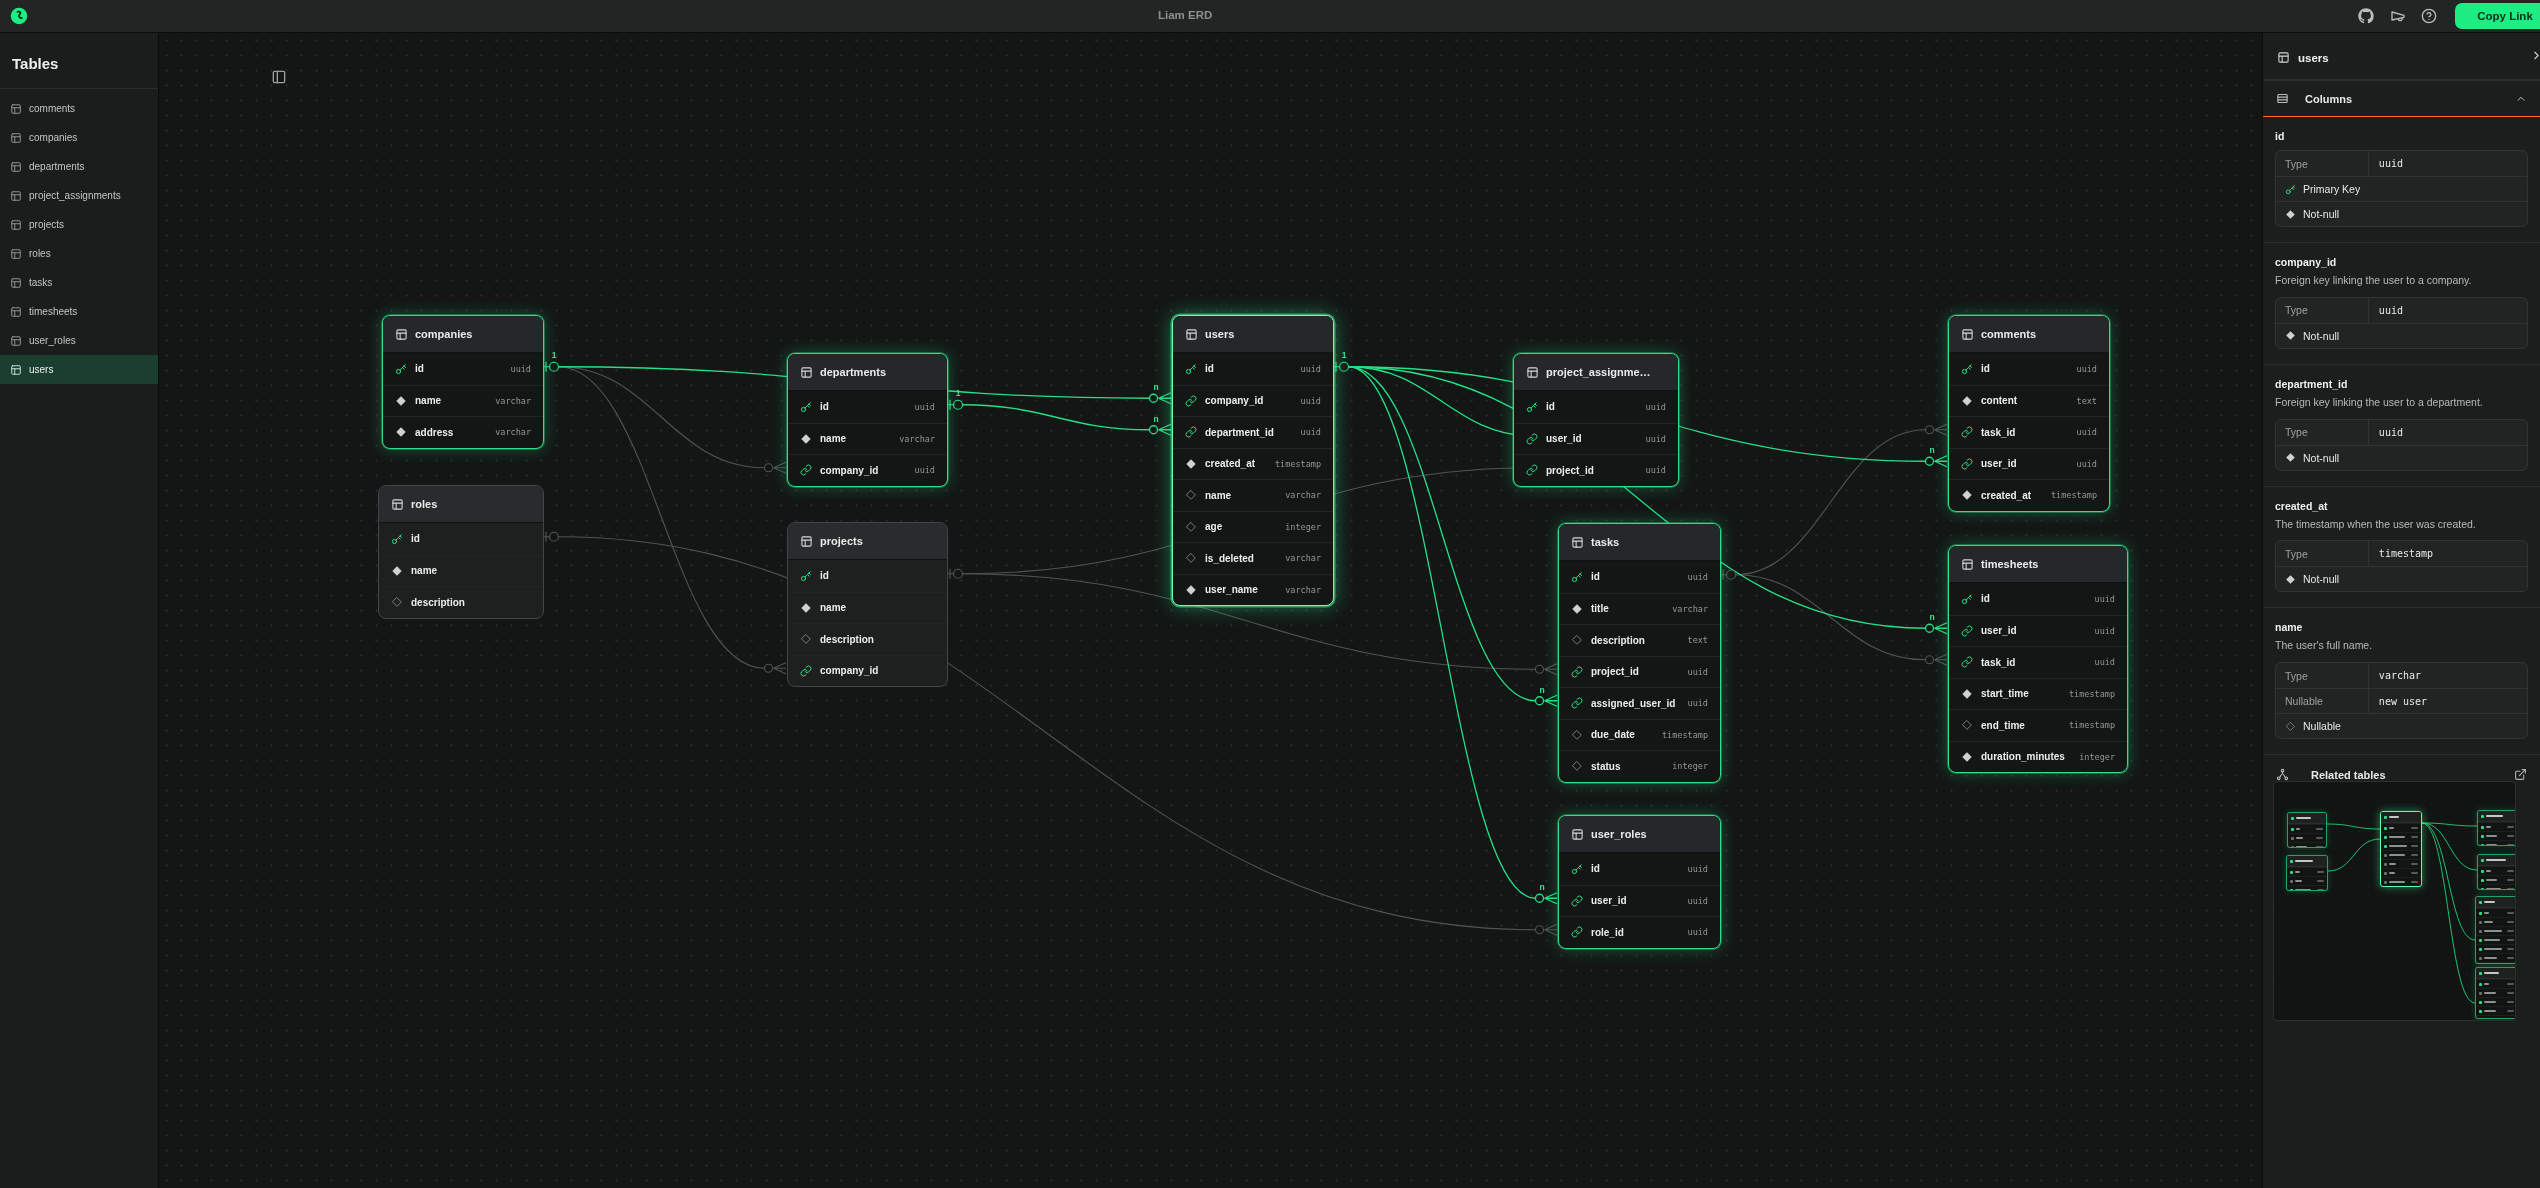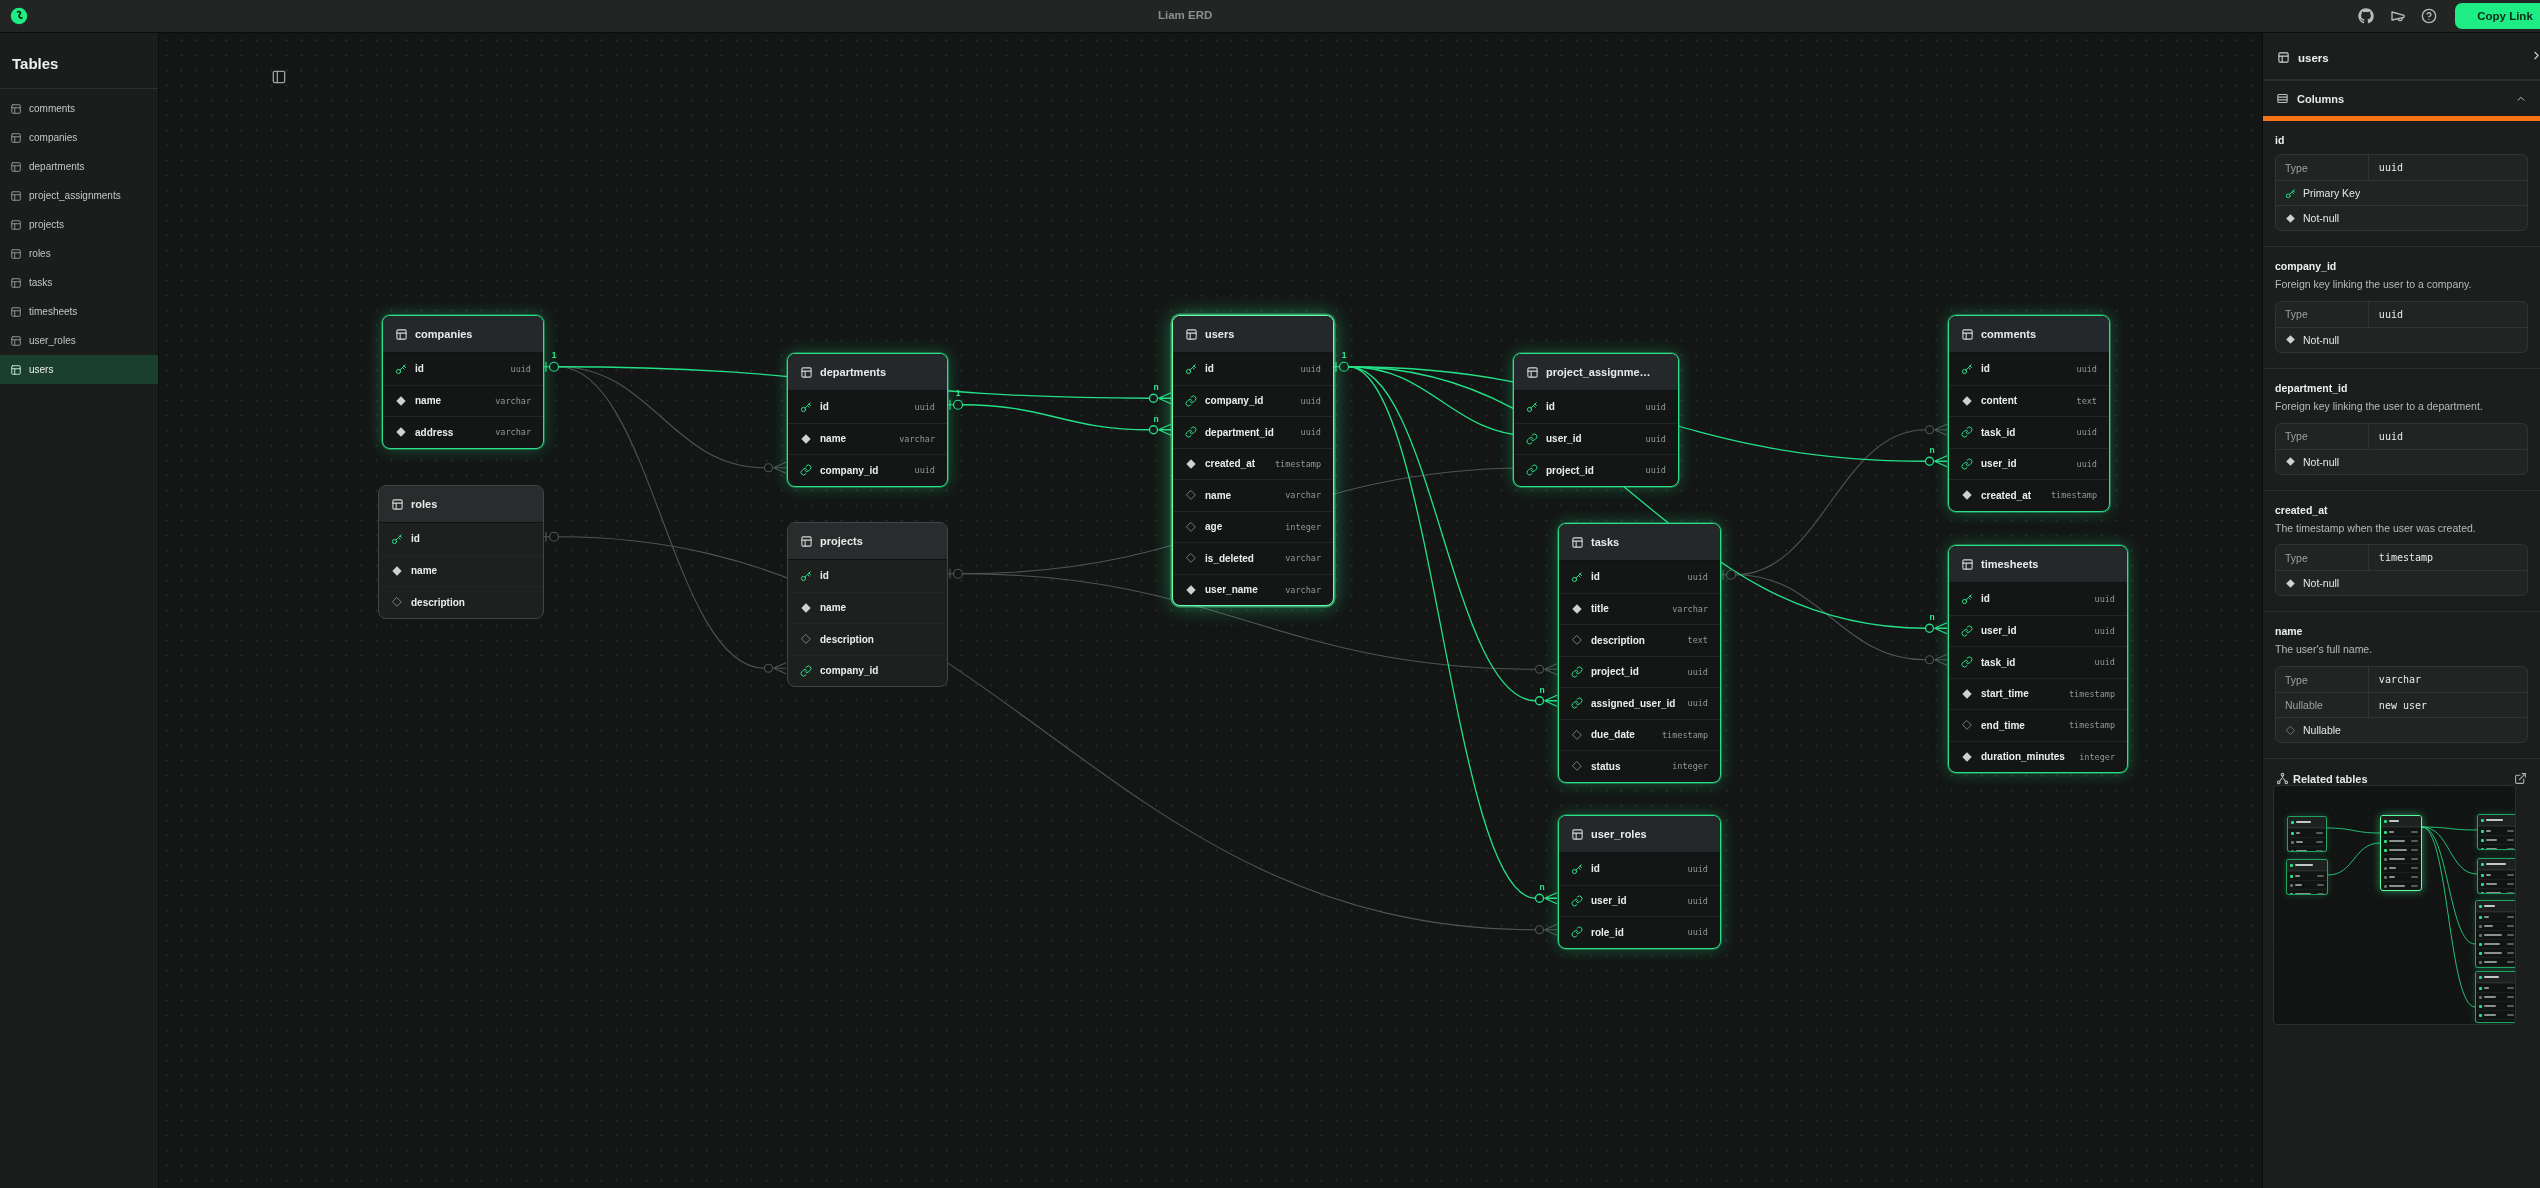--- a/index.html
+++ b/index.html
@@ -49,35 +49,35 @@
   .grn{color:#2be088}.wht{color:#cdd1d0}.gry{color:#828987}
   .flip svg{transform:scaleX(-1)}
   
   #panel{position:absolute;right:0;top:33px;width:278px;height:1155px;background:#1b1e1d;border-left:1px solid #0b0d0c;
          overflow:hidden;font-size:10.5px;color:#c3c7c6;z-index:50;box-sizing:border-box}
   .phead{display:flex;align-items:center;gap:8px;padding:18px 14px 15px;border-bottom:1px solid #2a2e2d;position:relative}
   .phead .ic{color:#cfd3d2}
   .pname{font-size:11.5px;font-weight:700;color:#eef0ef}
   .pchev{position:absolute;right:-3px;top:16px;color:#aeb3b2}
   .pdesc{margin:12px 12px 14px;background:#242827;border-radius:6px;padding:9px 11px;line-height:1.55;color:#c0c4c3;word-break:break-all}
-  .psec{display:flex;align-items:center;gap:8px;padding:11px 13px;border-top:1px solid #2a2e2d;border-bottom:5px solid #f97316;
+  .psec{display:flex;align-items:center;gap:16px;padding:11px 13px;border-top:1px solid #2a2e2d;border-bottom:1px solid #f97316;
         font-weight:700;color:#e8eaea;font-size:11px}
   .psec .ic{color:#b9bdbc}
   .psec .spacer{flex:1}
   .col-block{padding:13px 12px 15px;border-bottom:1px solid #2a2e2d}
   .cname{font-weight:700;font-size:10.5px;color:#eef0ef;margin-bottom:8px}
   .cdesc{color:#b6bab9;margin:-3px 0 8px;line-height:1.5}
   .ctable{border:1px solid #303433;border-radius:6px;overflow:hidden;background:#202423}
   .kv{display:flex;align-items:stretch;border-top:1px solid #303433;min-height:25px;box-sizing:border-box}
   .kv:first-child{border-top:none}
   .k{width:37%;padding:5px 9px;color:#9da2a1;border-right:1px solid #303433;display:flex;align-items:center;box-sizing:border-box}
   .v{flex:1;padding:5px 10px;font-family:"DejaVu Sans Mono",monospace;font-size:10px;color:#e9ebea;display:flex;align-items:center}
   .kv.flag{align-items:center;padding:5px 9px;gap:7px}
   .flbl{color:#e6e8e7}
-  .rel{display:flex;align-items:center;gap:4px;padding:13px 13px 0;font-weight:700;font-size:11px;color:#e8eaea}
+  .rel{display:flex;align-items:center;gap:22px;padding:13px 13px 0;font-weight:700;font-size:11px;color:#e8eaea}
   .rel .ic{color:#b9bdbc}
   .rel .open{margin-left:auto;color:#aeb3b2}
   
   #minimap{position:relative;margin:0 24px 0 10px;height:238px;border:1px solid #2b2f2e;border-radius:4px;
            background-color:#111413;background-image:radial-gradient(circle,#1f2322 .8px,transparent 1px);
            background-size:9px 9px;overflow:hidden}
   #mini-edges{position:absolute;inset:0}
   #mini-edges path{stroke:#23dd84;fill:none;stroke-width:1;opacity:.85}
   .mini{position:absolute;background:#101413;border:1px solid rgba(44,224,134,.7);border-radius:3px;
         box-shadow:0 0 6px rgba(44,224,134,.25);overflow:hidden;box-sizing:border-box}

